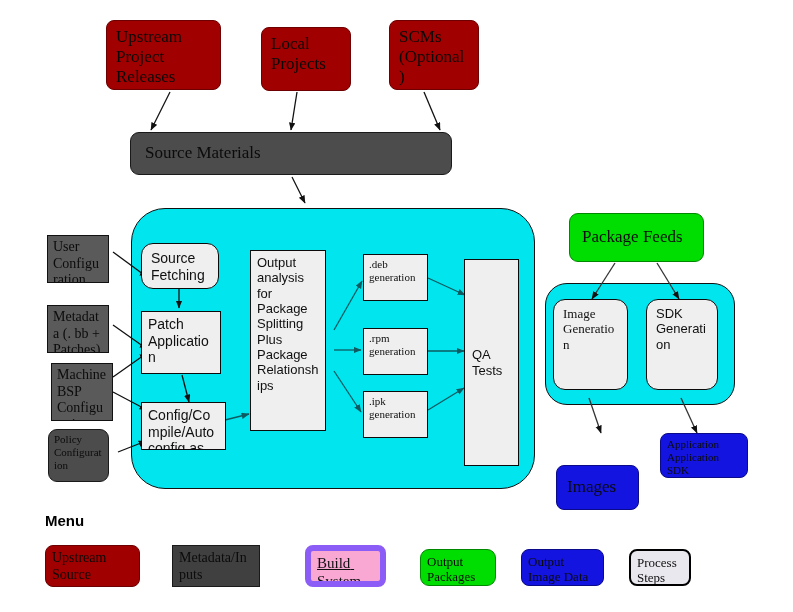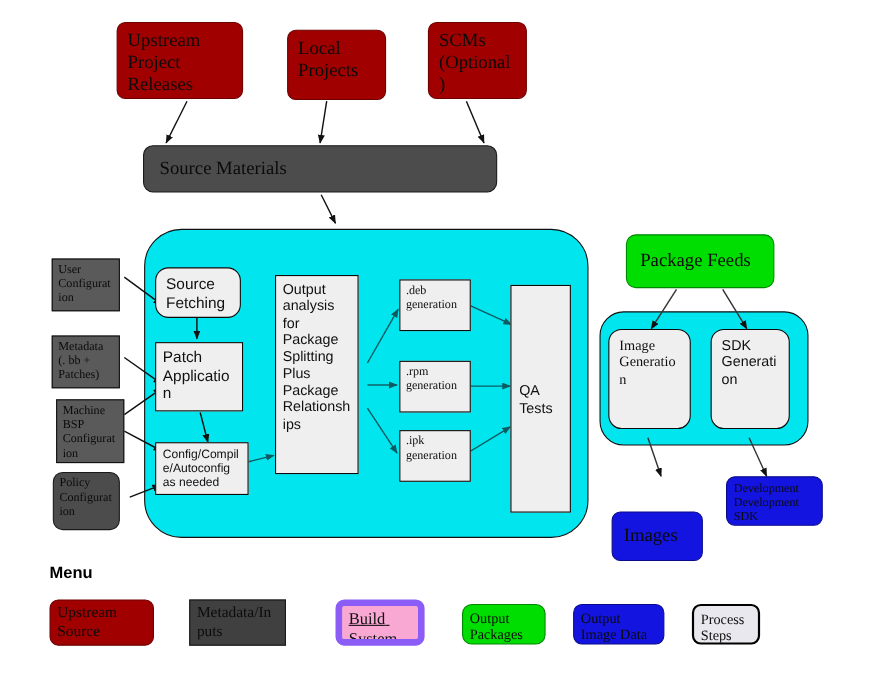--- a/index.html
+++ b/index.html
@@ -100,21 +100,21 @@
   .serif  { font-family: "Liberation Serif", serif; }
   .sans   { font-family: "Liberation Sans", sans-serif; }
   .pad8   { padding: 6px 9px; }
   .pad6   { padding: 4px 6px; }
   .pad5   { padding: 3px 5px; }
   .f17 { font-size: 17px; }
   .f15 { font-size: 15px; }
   .f14 { font-size: 14px; }
   .f13 { font-size: 13px; }
   .f11 { font-size: 11px; }
-  .f10 { font-size: 11px; }
+  .f10 { font-size: 14px; }
   .vcenter {
     display: flex;
     align-items: center;
   }
 
   #edges {
     position: absolute;
     left: 0;
     top: 0;
     width: 793px;
@@ -262,21 +262,21 @@
 
   <div class="node white-round sans f13 pad8" style="left:646px; top:299px; width:72px; height:91px;">
     <span class="txt">SDK Generation</span>
   </div>
 
   <div class="node blue serif f17 vcenter" style="left:556px; top:433px; width:83px; height:45px; padding-left:10px;margin-top:32px;">
     <span class="txt">Images</span>
   </div>
 
   <div class="node blue serif f11 pad6" style="left:660px; top:433px; width:88px; height:45px;">
-    <span class="txt">Development Development SDK</span>
+    <span class="txt">Application Application SDK</span>
   </div>
 
   <div class="menu-title" style="left:45px; top:512px;">Menu</div>
 
   <div class="node red serif f14 pad6" style="left:45px; top:545px; width:95px; height:42px;">
     <span class="txt">Upstream Source</span>
   </div>
 
   <div class="node dark serif f14 pad6" style="left:172px; top:545px; width:88px; height:42px;">
     <span class="txt">Metadata/Inputs</span>

